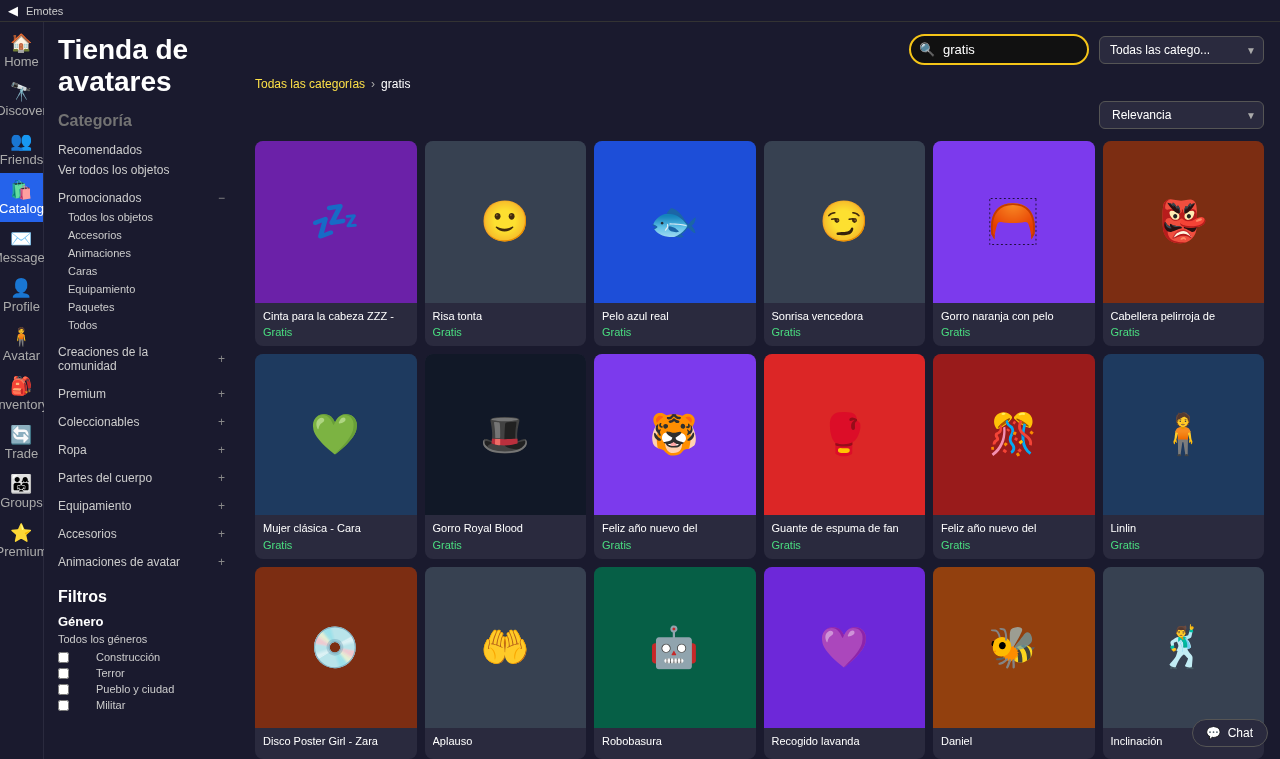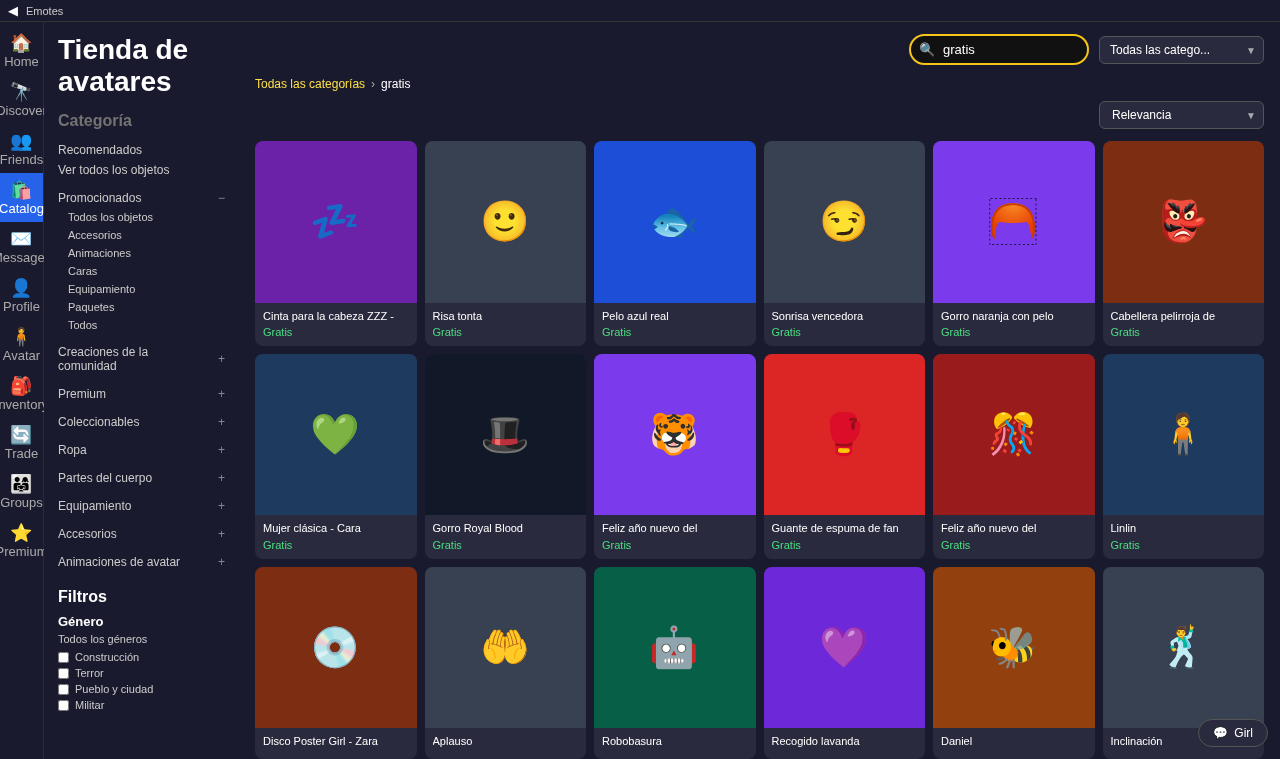--- a/index.html
+++ b/index.html
@@ -142,20 +142,21 @@
       color: #fff;
       margin-bottom: 4px;
     }
     .filter-option {
       display: flex;
       align-items: center;
       font-size: 11px;
       color: #ccc;
       padding: 2px 0;
       cursor: pointer;
+      gap: 21px;
     }
     .filter-option input[type="checkbox"] {
       margin-right: 6px;
       width: 11px;
       height: 11px;
     }
     .filter-all {
       font-size: 11px;
       color: #ccc;
       margin-bottom: 4px;
@@ -684,14 +685,14 @@
     </div>
   </div>
           </div>
       </div>
     </div>
   </div>
 </div>
 
 <div class="chat-btn">
   <span>💬</span>
-  <span>Girl</span>
+  <span>Chat</span>
 </div>
 
 </body></html>

